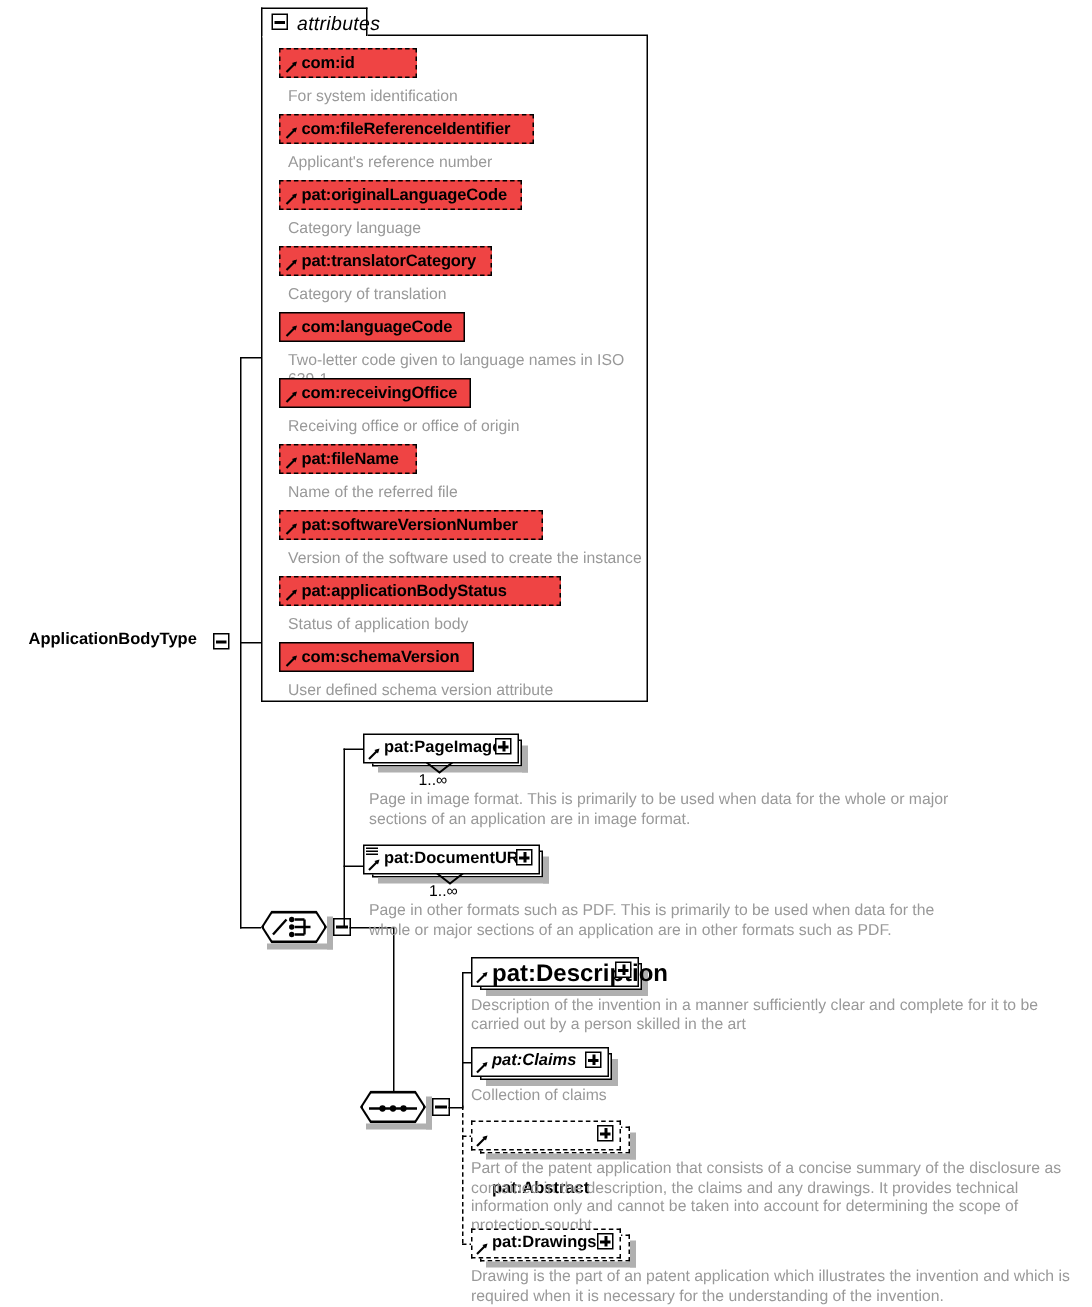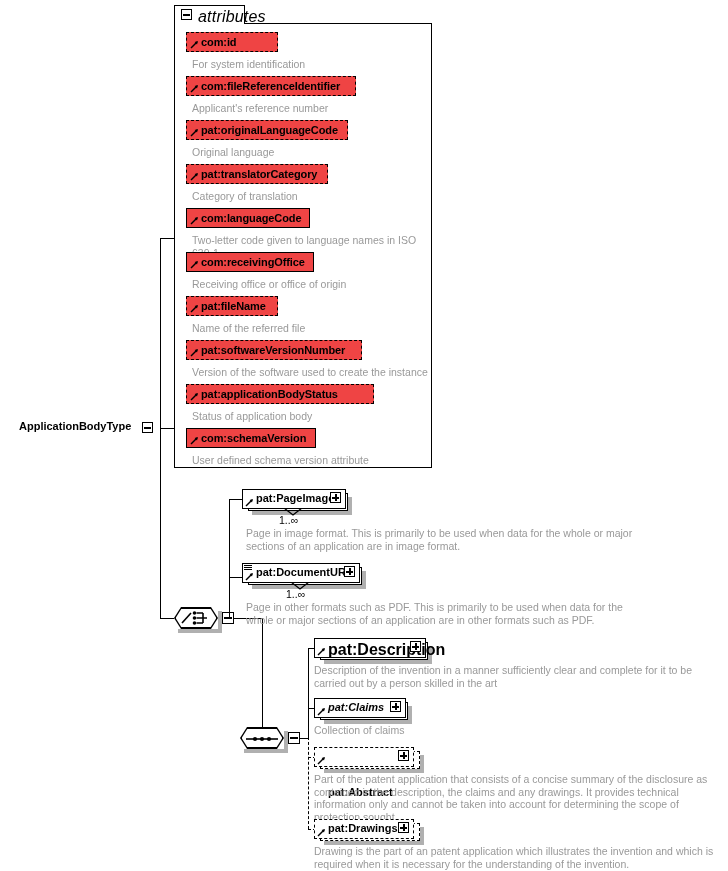--- a/index.html
+++ b/index.html
@@ -11,21 +11,21 @@
   .abs{position:absolute;}
 
   
   #attr-panel{left:174px;top:5px;width:258px;height:463px;}
   .attr-tab{
     position:absolute;left:0;top:0;width:71px;height:19px;
     border:1px solid #000;border-bottom:none;background:#fff;
     box-sizing:border-box;z-index:3;
   }
   .attr-tab .lbl{
-    position:absolute;left:23px;top:2px;font-style:italic;font-size:16px;color:#000;
+    position:absolute;left:23px;top:2px;font-style:italic;font-size:13px;color:#000;
     letter-spacing:.2px;
   }
   .collapse-box{
     position:absolute;width:11px;height:11px;border:1.6px solid #000;
     background:#fff;box-sizing:border-box;
   }
   .collapse-box::before{
     content:"";position:absolute;left:1px;right:1px;top:50%;height:2px;
     margin-top:-1px;background:#000;
   }
@@ -177,21 +177,21 @@
   <span class="arrow">
       <svg width="9" height="9" viewBox="0 0 9 9">
         <path d="M1 8 L7 2" stroke="#000" stroke-width="1.4"></path>
         <path d="M8 1 L4.6 2 L7 4.4 Z" fill="#000"></path>
       </svg>
     </span>
   <span class="txt">pat:originalLanguageCode</span>
   <span class="shadow"></span>
     <span class="rshadow"></span>
 </div>
-<div class="doc" style="left:192px;top:146px;width:240px;">Original language</div>
+<div class="doc" style="left:192px;top:146px;width:240px;">Category language</div>
 
 <div class="node dashed abs" style="left:186px;top:164px;width:142px;">
   <span class="arrow">
       <svg width="9" height="9" viewBox="0 0 9 9">
         <path d="M1 8 L7 2" stroke="#000" stroke-width="1.4"></path>
         <path d="M8 1 L4.6 2 L7 4.4 Z" fill="#000"></path>
       </svg>
     </span>
   <span class="txt">pat:translatorCategory</span>
   <span class="shadow"></span>

